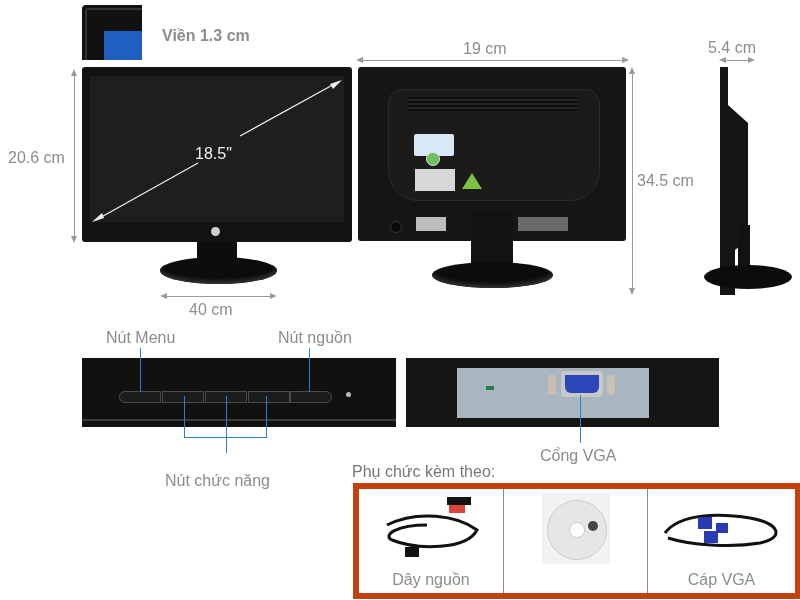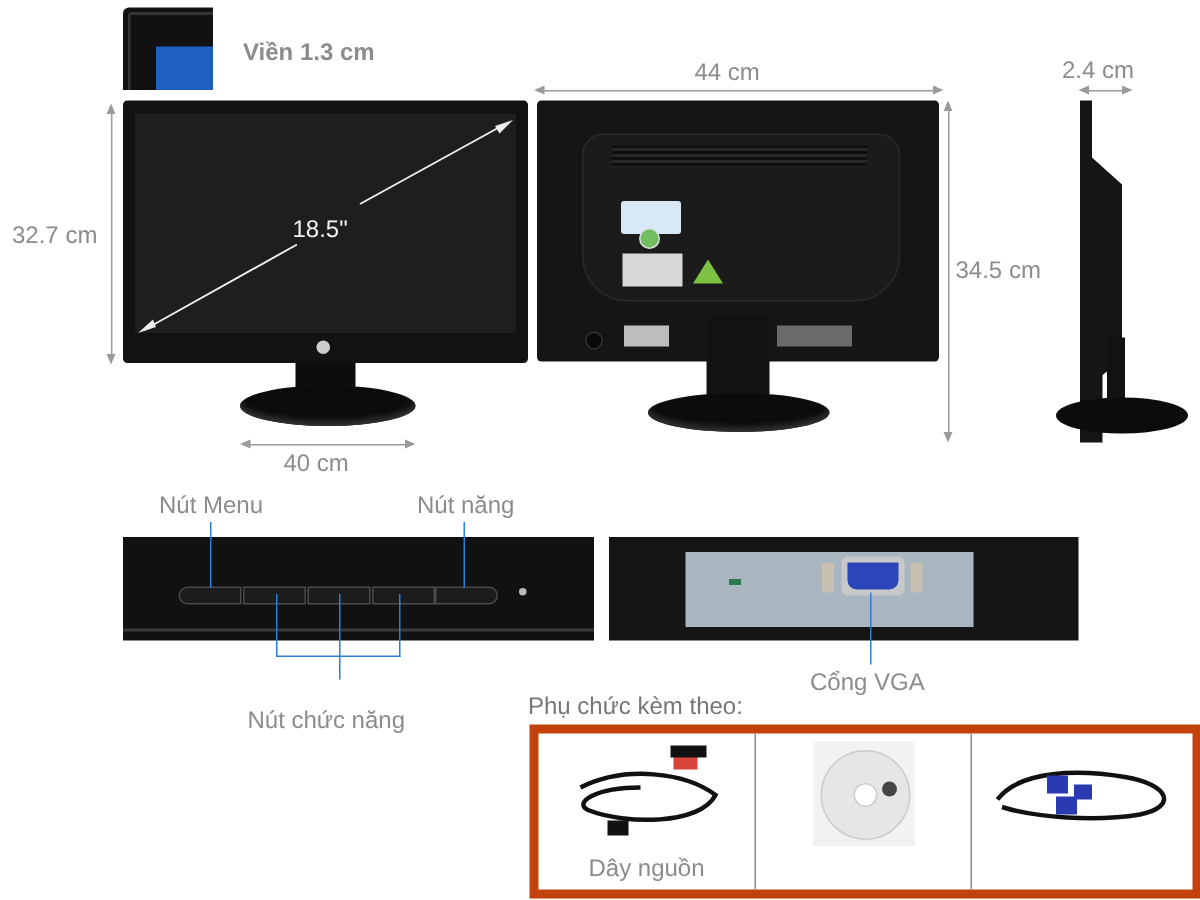--- a/index.html
+++ b/index.html
@@ -22,21 +22,21 @@
 
 <div class="abs" style="left:82px;top:5px;width:60px;height:55px;background:#111;border-radius:4px 0 0 0;overflow:hidden;">
   <div style="position:absolute;left:3px;top:3px;right:0;bottom:0;border:2px solid #333;border-right:none;border-bottom:none;border-radius:3px 0 0 0;"></div>
   <div style="position:absolute;left:22px;top:26px;right:0;bottom:0;background:#1f5fbf;"></div>
 </div>
 <div class="lbl" style="left:162px;top:27px;font-weight:bold;">Viền 1.3 cm</div>
 
 <div class="dim-v" style="left:74px;top:72px;height:168px;"></div>
 <div class="arr-up" style="left:71px;top:69px;"></div>
 <div class="arr-dn" style="left:71px;top:236px;"></div>
-<div class="lbl" style="left:8px;top:149px;">32.7 cm</div>
+<div class="lbl" style="left:8px;top:149px;">20.6 cm</div>
 
 <div class="abs" style="left:82px;top:67px;width:270px;height:175px;background:#121212;border-radius:3px;">
   <div class="abs" style="left:8px;top:9px;width:254px;height:146px;background:#1e1e1e;"></div>
   <div class="abs" style="left:129px;top:160px;width:9px;height:9px;border-radius:50%;background:#cfcfcf;"></div>
   <svg class="abs" style="left:8px;top:9px;" width="254" height="146">
     <line x1="6" y1="144" x2="108" y2="87" stroke="#eee" stroke-width="1.3"></line>
     <line x1="150" y1="60" x2="248" y2="6" stroke="#eee" stroke-width="1.3"></line>
     <polygon points="2,146 12,137 14,142" fill="#eee"></polygon>
     <polygon points="252,4 240,8 243,13" fill="#eee"></polygon>
   </svg>
@@ -45,53 +45,53 @@
 <div class="abs" style="left:197px;top:242px;width:40px;height:20px;background:#0d0d0d;"></div>
 <div class="abs" style="left:160px;top:257px;width:117px;height:27px;background:#0c0c0c;border-radius:50%;box-shadow:inset 0 -3px 4px #333;"></div>
 <div class="dim-h" style="left:162px;top:296px;width:112px;"></div>
 <div class="arr-l" style="left:160px;top:293px;"></div>
 <div class="arr-r" style="left:270px;top:293px;"></div>
 <div class="lbl" style="left:189px;top:301px;">40 cm</div>
 
 <div class="dim-h" style="left:358px;top:60px;width:268px;"></div>
 <div class="arr-l" style="left:356px;top:57px;"></div>
 <div class="arr-r" style="left:622px;top:57px;"></div>
-<div class="lbl" style="left:463px;top:40px;">44 cm</div>
+<div class="lbl" style="left:463px;top:40px;">19 cm</div>
 
 <div class="abs" style="left:358px;top:67px;width:268px;height:174px;background:#151515;border-radius:3px;">
   <div class="abs" style="left:30px;top:22px;width:210px;height:110px;background:#1b1b1b;border-radius:14px 14px 30px 30px;border:1px solid #2a2a2a;"></div>
   <div class="abs" style="left:50px;top:30px;width:170px;height:14px;background:repeating-linear-gradient(#0e0e0e 0 2px,#262626 2px 4px);"></div>
   <div class="abs" style="left:56px;top:67px;width:40px;height:22px;background:#d8e8f4;border-radius:2px;"></div>
   <div class="abs" style="left:68px;top:85px;width:12px;height:12px;border-radius:50%;background:#6fbf5f;border:1px solid #ddd;"></div>
   <div class="abs" style="left:57px;top:102px;width:40px;height:22px;background:#d8d8d8;"></div>
   <div class="abs" style="left:104px;top:106px;width:0;height:0;border-left:10px solid transparent;border-right:10px solid transparent;border-bottom:16px solid #7dc243;"></div>
   <div class="abs" style="left:58px;top:150px;width:30px;height:14px;background:#bdbdbd;"></div>
   <div class="abs" style="left:160px;top:150px;width:50px;height:14px;background:#6a6a6a;"></div>
   <div class="abs" style="left:32px;top:154px;width:10px;height:10px;border-radius:50%;background:#0a0a0a;border:1px solid #333;"></div>
 </div>
 <div class="abs" style="left:471px;top:211px;width:42px;height:55px;background:#121212;"></div>
 <div class="abs" style="left:432px;top:262px;width:121px;height:26px;background:#0c0c0c;border-radius:50%;box-shadow:inset 0 -3px 4px #333;"></div>
 
 <div class="dim-v" style="left:632px;top:70px;height:222px;"></div>
 <div class="arr-up" style="left:629px;top:67px;"></div>
 <div class="arr-dn" style="left:629px;top:288px;"></div>
 <div class="lbl" style="left:637px;top:172px;">34.5 cm</div>
 
-<div class="lbl" style="left:708px;top:39px;">2.4 cm</div>
+<div class="lbl" style="left:708px;top:39px;">5.4 cm</div>
 <div class="dim-h" style="left:721px;top:60px;width:30px;"></div>
 <div class="arr-l" style="left:719px;top:57px;"></div>
 <div class="arr-r" style="left:748px;top:57px;"></div>
 <svg class="abs" style="left:680px;top:65px;" width="120" height="230">
   <path d="M38 2 L48 2 L48 40 L68 58 L68 175 L55 185 L55 236 L40 236 L40 2 Z" fill="#151515"></path>
   <rect x="58" y="160" width="12" height="60" fill="#121212"></rect>
   <ellipse cx="68" cy="212" rx="44" ry="12" fill="#0c0c0c"></ellipse>
 </svg>
 
 <div class="lbl" style="left:106px;top:329px;">Nút Menu</div>
-<div class="lbl" style="left:278px;top:329px;">Nút năng</div>
+<div class="lbl" style="left:278px;top:329px;">Nút nguồn</div>
 <div class="abs" style="left:82px;top:358px;width:314px;height:69px;background:#111;">
   <div class="btn" style="left:37px;width:40px;border-radius:6px 0 0 6px;"></div>
   <div class="btn" style="left:80px;width:40px;"></div>
   <div class="btn" style="left:123px;width:40px;"></div>
   <div class="btn" style="left:166px;width:40px;"></div>
   <div class="btn" style="left:208px;width:40px;border-radius:0 6px 6px 0;"></div>
   <div class="abs" style="left:264px;top:34px;width:5px;height:5px;border-radius:50%;background:#bbb;"></div>
   <div class="abs" style="left:0;bottom:6px;width:314px;height:2px;background:#3a3a3a;"></div>
 </div>
 
@@ -134,14 +134,15 @@
       </div>
     </div>
   </div>
   <div class="acc-cell" style="left:289px;width:147px;border-right:none;">
     <svg class="abs" style="left:12px;top:14px;" width="125" height="55">
       <path d="M5 30 C20 10 60 10 90 15 C120 20 125 35 100 40 C70 45 30 42 8 35" fill="none" stroke="#111" stroke-width="3"></path>
       <rect x="38" y="14" width="14" height="12" fill="#2a3ab0"></rect>
       <rect x="44" y="28" width="14" height="12" fill="#2a3ab0"></rect>
       <rect x="56" y="20" width="12" height="10" fill="#2a3ab0"></rect>
     </svg>
+    <div class="acc-lbl">Cáp VGA</div>
   </div>
 </div>
 
 </body></html>

